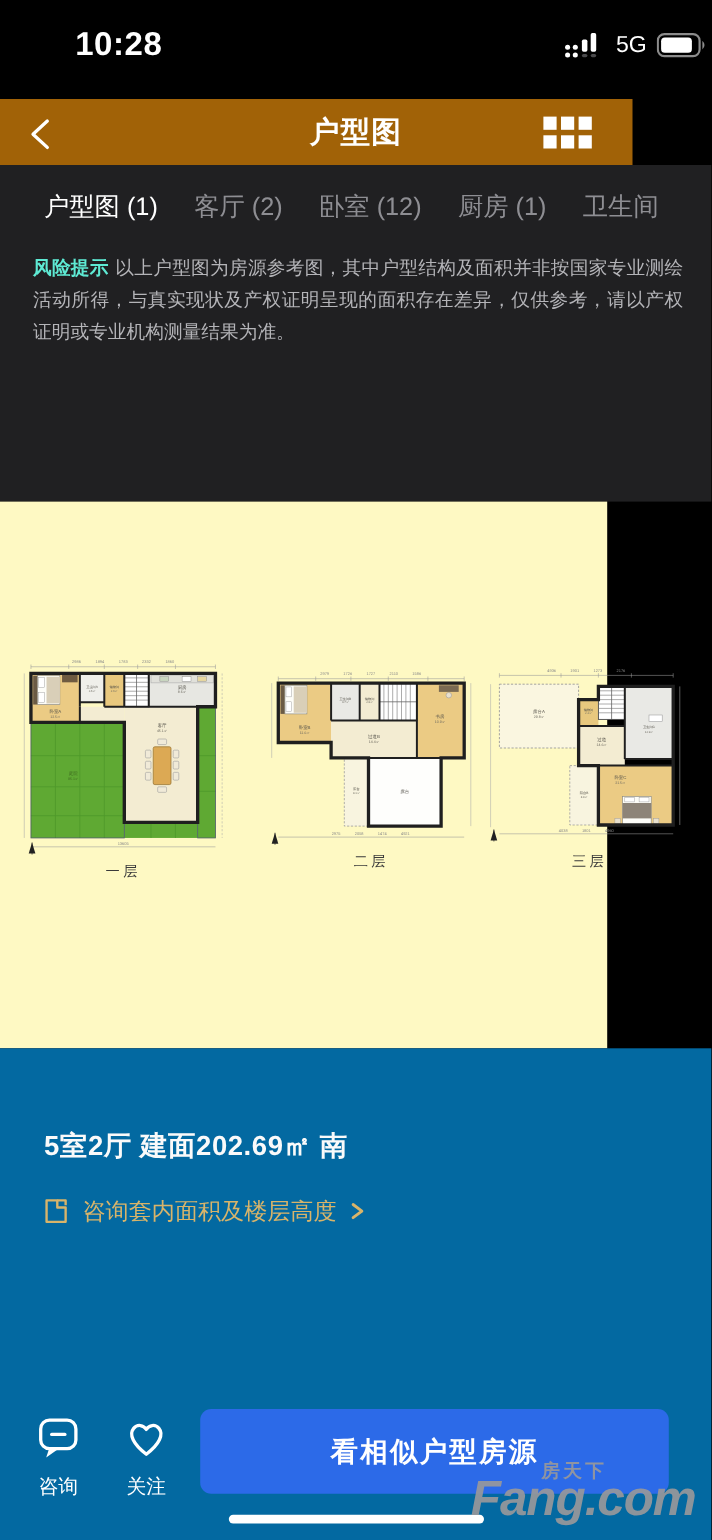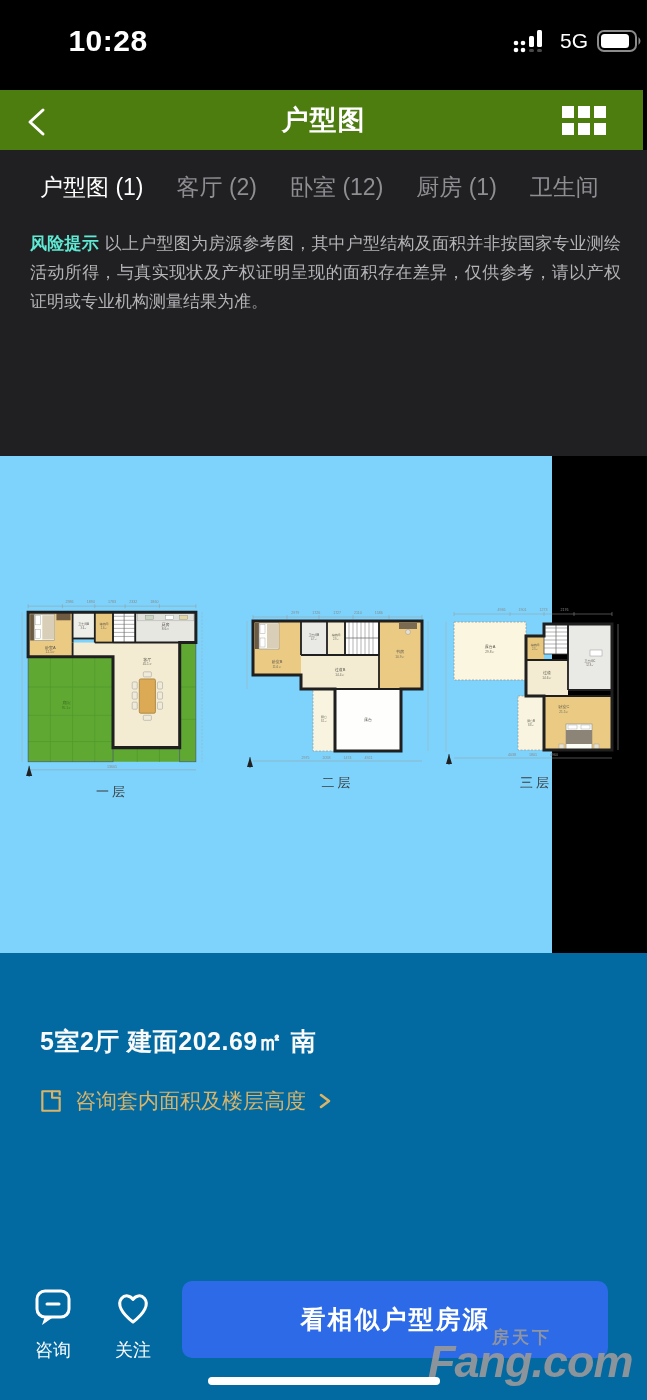--- a/index.html
+++ b/index.html
@@ -5,35 +5,35 @@
   html,body{margin:0;padding:0;background:#000;}
   .screen{position:relative;width:647px;height:1400px;background:#000;overflow:hidden;
           font-family:"Liberation Sans",sans-serif;-webkit-font-smoothing:antialiased;}
   
   .status-bar{position:absolute;left:0;top:0;width:647px;height:90px;background:#000;padding-left:24px;}
   .time{position:absolute;left:58px;top:24px;width:100px;text-align:center;
         color:#fff;font-size:30px;font-weight:bold;letter-spacing:.5px;}
   .status-right{position:absolute;right:28px;top:28px;display:flex;align-items:center;gap:9px;}
   .net-label{color:#fff;font-size:21px;font-weight:500;}
   
-  .nav-bar{position:absolute;left:0;top:90px;width:643px;height:60px;background:#4d7c0f;}
+  .nav-bar{position:absolute;left:0;top:90px;width:575px;height:60px;background:#a16207;}
   .back-btn{position:absolute;left:18px;top:12px;width:40px;height:40px;cursor:pointer;}
   .nav-title{position:absolute;left:0;top:12px;width:647px;text-align:center;
              color:#fff;font-size:27px;font-weight:600;letter-spacing:1px;}
   .grid-btn{position:absolute;right:36px;top:14px;width:46px;height:34px;cursor:pointer;}
   
   .mid-panel{position:absolute;left:0;top:150px;width:647px;height:306px;background:#202022;}
   .tabs{display:flex;gap:33px;padding:22px 0 0 40px;white-space:nowrap;overflow:hidden;
         font-size:23px;color:#8E8E93;}
   .tab{cursor:pointer;flex:0 0 auto;}
   .tab.active{color:#fff;font-weight:500;}
   .risk{margin:26px 26px 0 30px;font-size:17px;line-height:29px;color:#B4B4B8;text-align:justify;}
   .risk b{color:#5eead4;font-weight:bold;margin-right:6px;}
   
-  .plan-area{position:absolute;left:0;top:456px;width:552px;height:497px;background:#7dd3fc;}
+  .plan-area{position:absolute;left:0;top:456px;width:552px;height:497px;background:#fef9c3;}
   .floor{position:absolute;}
   .floor svg{display:block;}
   .floor-caption{margin-top:5px;text-align:center;font-size:13px;color:#3a3a3a;letter-spacing:3px;}
   .rname{font-size:4px;fill:#55524a;text-anchor:middle;}
   .rname.sm{font-size:2.9px;}
   .rarea{font-size:3.2px;fill:#6d6a60;text-anchor:middle;}
   .rarea.sm{font-size:2.6px;}
   .yard-label{fill:#3f6d20;}
   .dim-text{font-size:3.6px;fill:#8a8a8a;text-anchor:middle;word-spacing:12px;}
   

